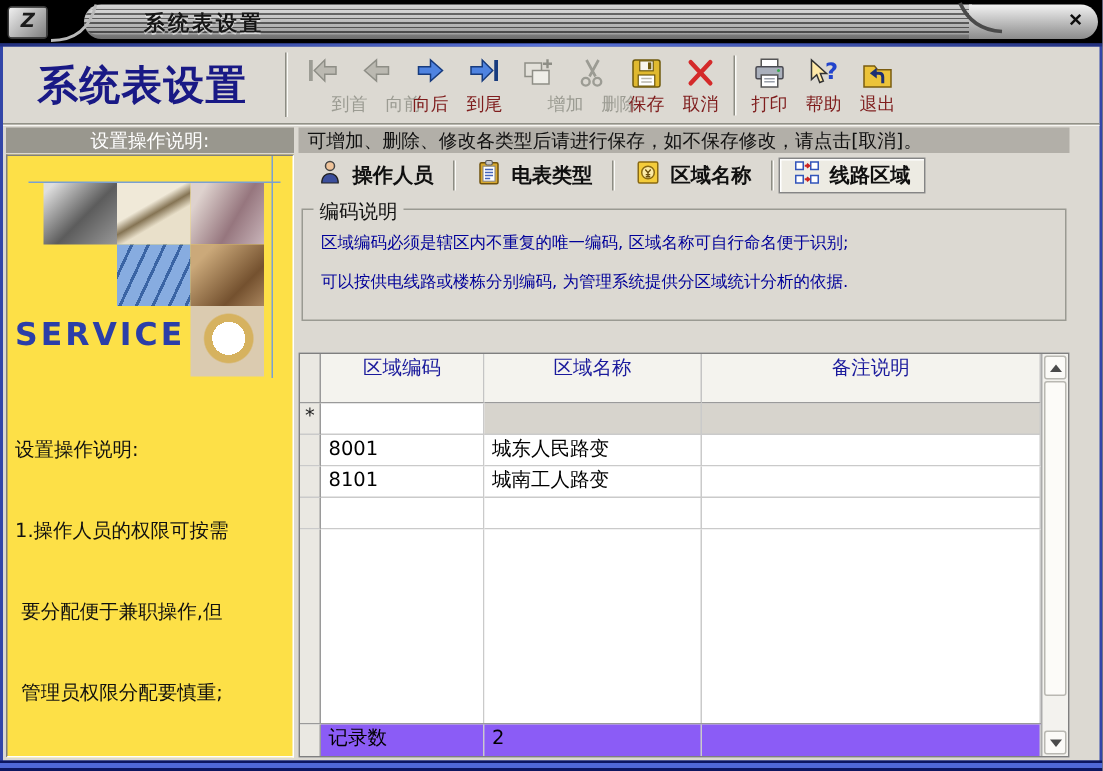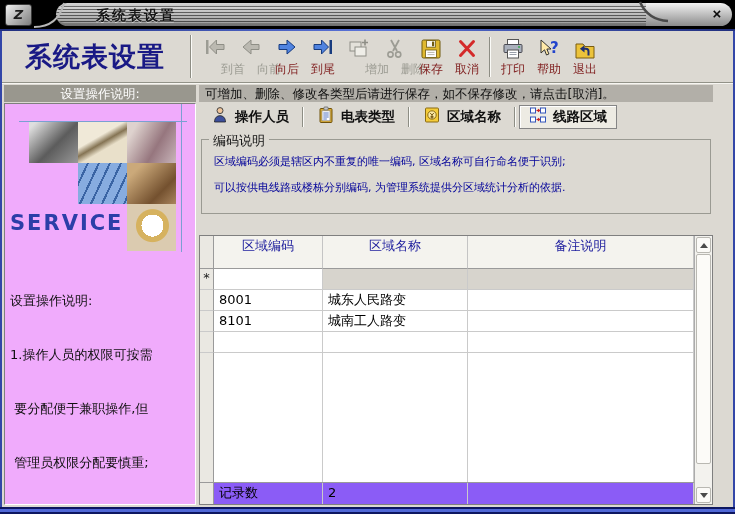--- a/index.html
+++ b/index.html
@@ -36,21 +36,21 @@
   .toolbar{flex:1;display:flex;align-items:center;padding-left:3px;}
   .tbtn{width:36px;height:47px;display:flex;flex-direction:column;align-items:center;justify-content:center;
     gap:0;background:transparent;border:none;padding:0;cursor:pointer;}
   .tbtn .tlabel{font-size:12px;line-height:13px;color:#7f1d1d;white-space:nowrap;}
   .tbtn.disabled .tlabel{color:#9c9c93;margin-left:36px;}
   .tsep{width:0;height:40px;margin:0 4px;border-left:1px solid #8d8d84;border-right:1px solid #fbfbf8;}
   
   .content{position:absolute;top:53px;left:0;right:0;bottom:0;display:flex;}
   .sidebar{width:192px;display:flex;flex-direction:column;padding:1px 0 2px 2px;}
   .sb-header{height:17px;background:#99978E;color:#fff;font-size:12.5px;line-height:17px;text-align:center;}
-  .sb-panel{flex:1;margin-top:1px;background:#f0abfc;border:1px solid;border-color:#7f7f7f #ffffff #ffffff #7f7f7f;
+  .sb-panel{flex:1;margin-top:1px;background:#fde047;border:1px solid;border-color:#7f7f7f #ffffff #ffffff #7f7f7f;
     position:relative;overflow:hidden;}
   .collage{position:relative;height:150px;}
   .ph{position:absolute;width:49px;height:41px;}
   .ph-stapler{left:24px;top:18px;background:linear-gradient(135deg,#dedede 8%,#5c5c5c 55%,#989898);}
   .ph-pen{left:73px;top:18px;background:linear-gradient(150deg,#f0e9d8 38%,#857454 50%,#e9e0ca 62%);}
   .ph-clips{left:122px;top:18px;background:linear-gradient(120deg,#ded2ce 15%,#96767e 60%,#c9b5ba);}
   .ph-keyboard{left:73px;top:59px;background:repeating-linear-gradient(115deg,#87ace0 0 8px,#3a64a4 8px 10px);}
   .ph-gloves{left:122px;top:59px;background:linear-gradient(135deg,#cba97a 18%,#74512f 70%,#a9855e);}
   .ph-watch{left:122px;top:100px;height:47px;
     background:radial-gradient(circle at 52% 46%,#ffffff 0 11px,#d6b25f 11px 16px,#dbcbb0 17px);}

